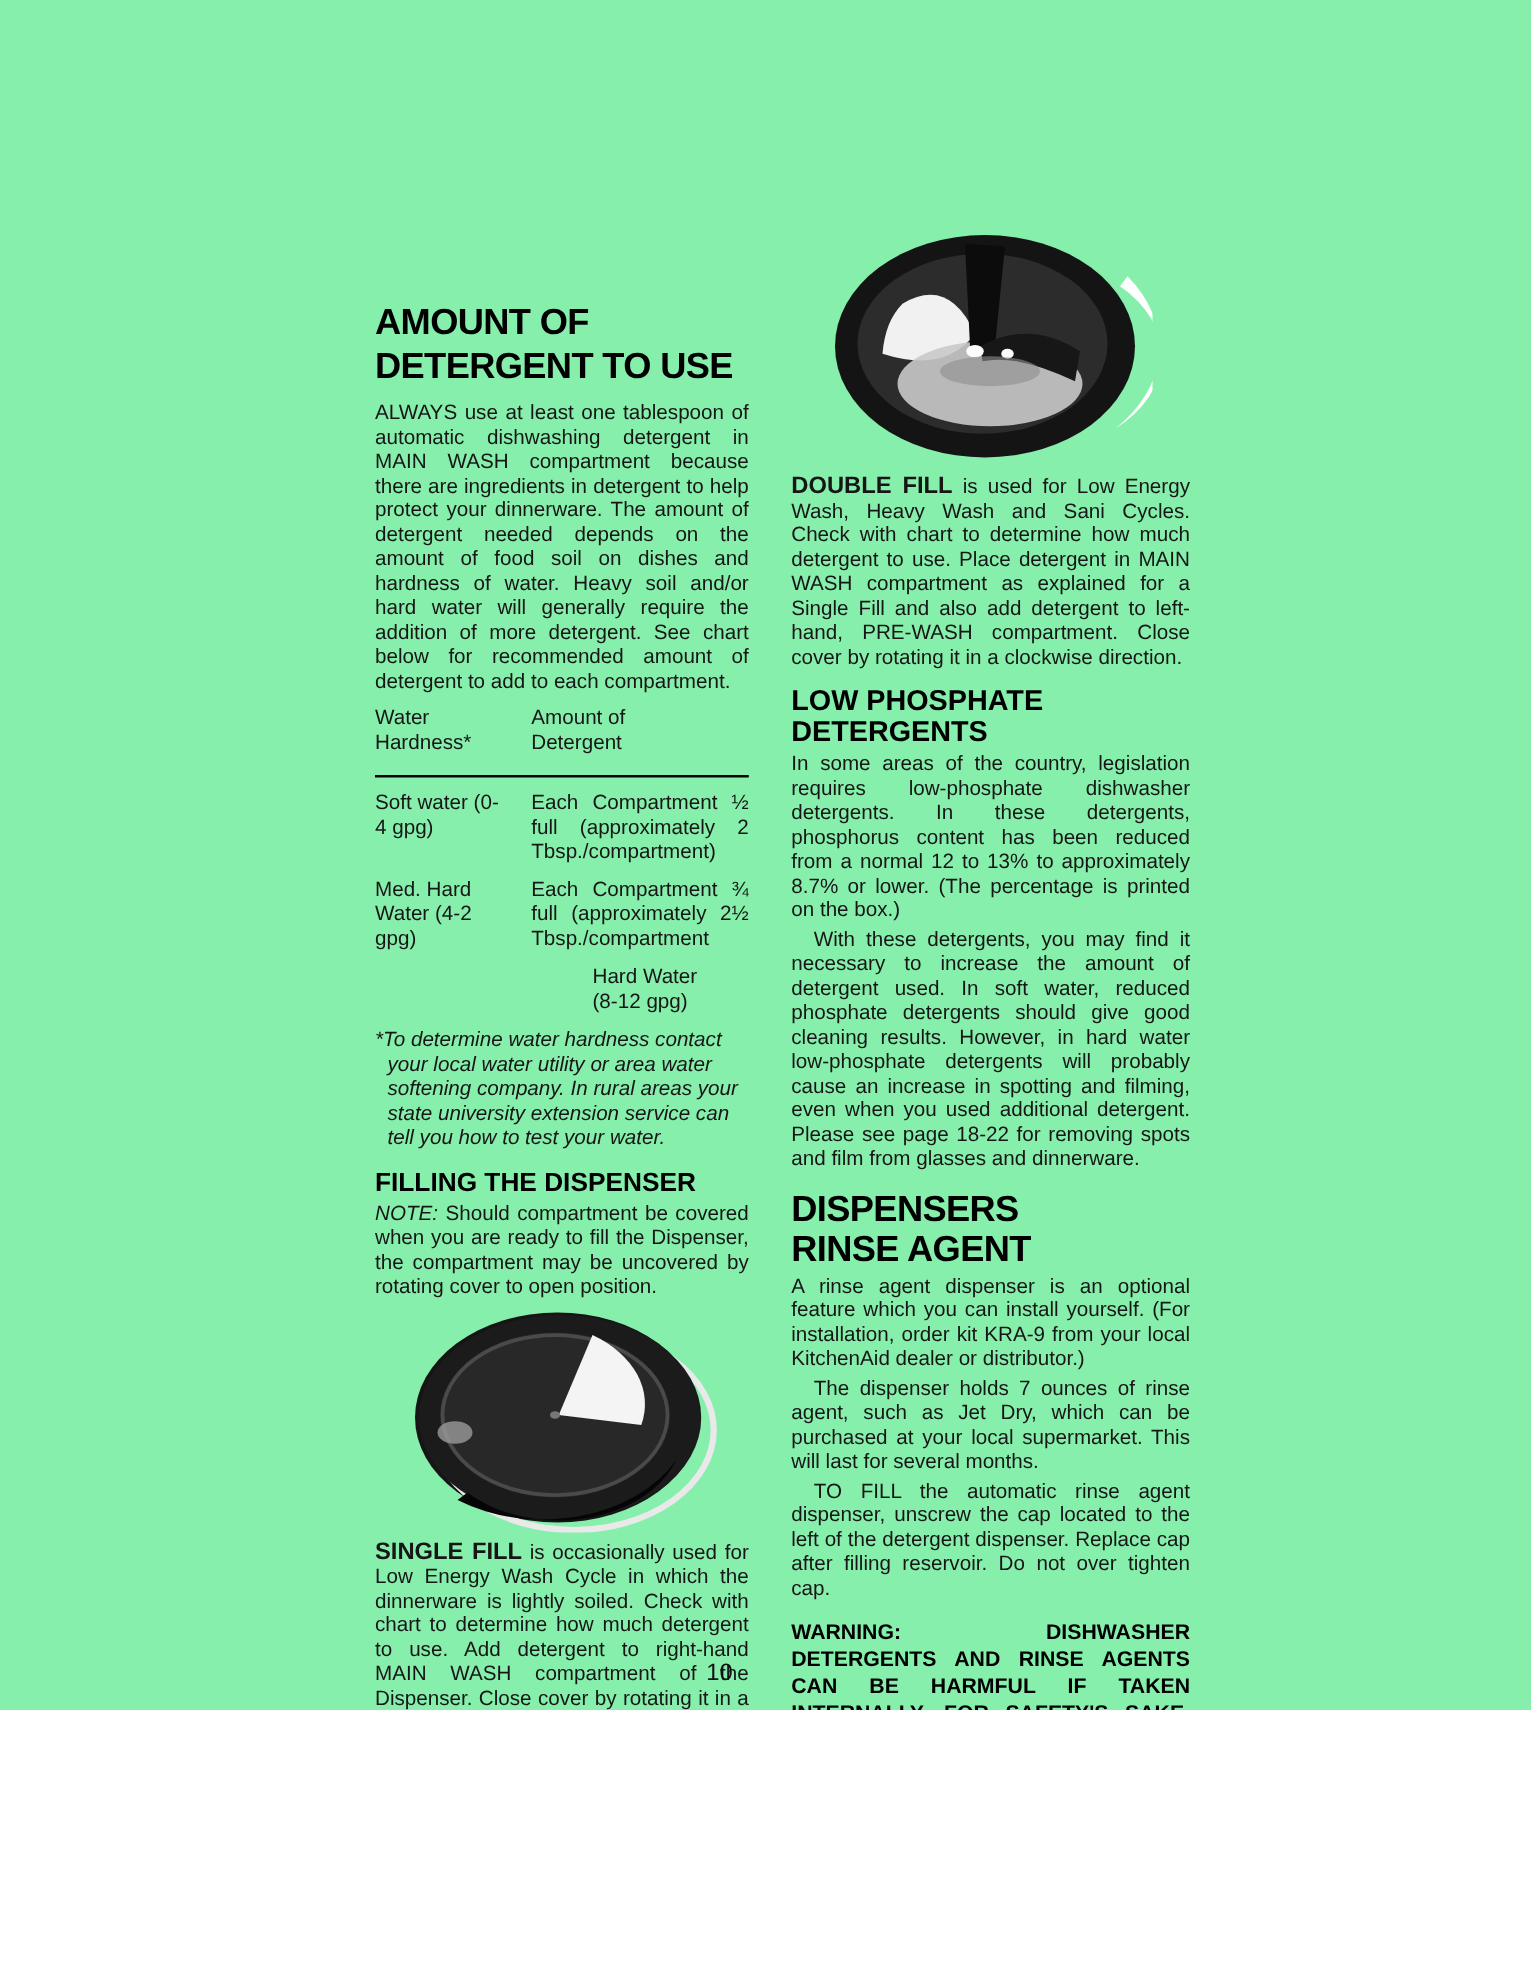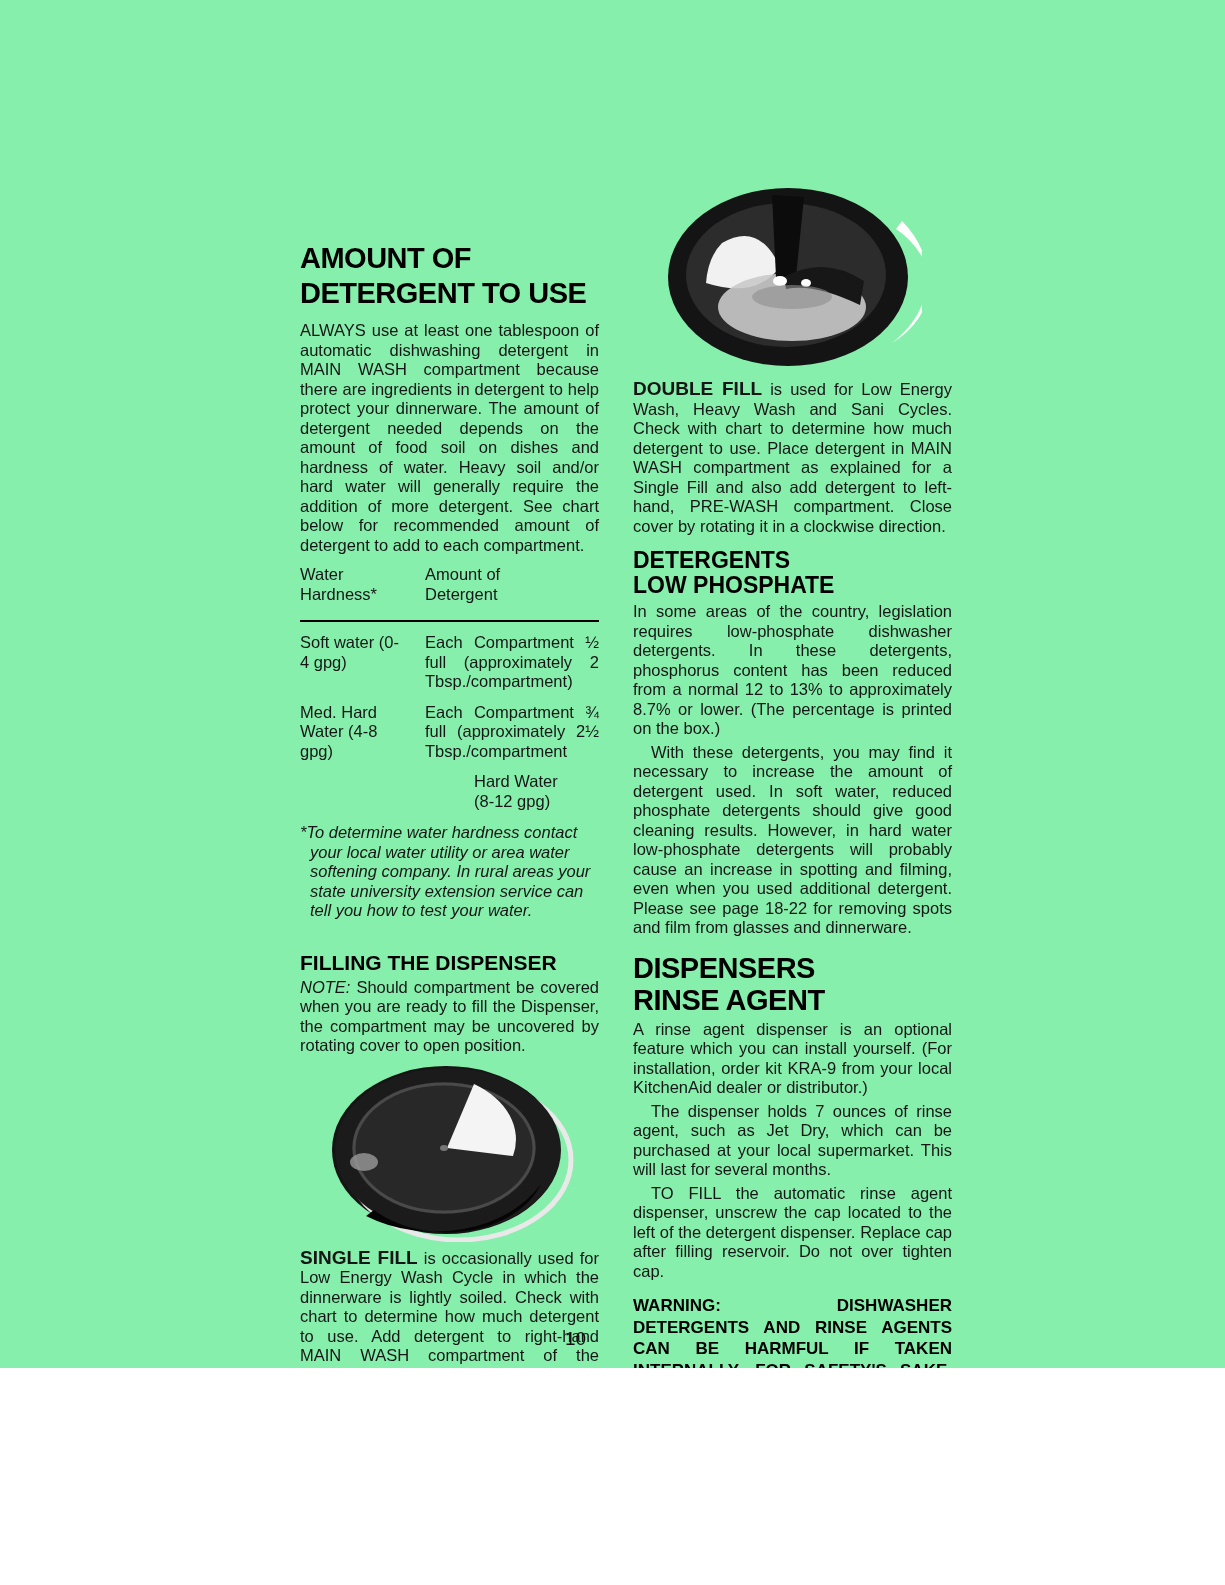--- a/index.html
+++ b/index.html
@@ -9,21 +9,21 @@
   }
   .col{position:absolute;}
   .col-left{left:300px;top:241px;width:299px;}
   .col-right{left:610px;top:185px;width:319px;margin-left:23px;}
   .block{display:block;}
   h1.title{
     margin:0 0 10px 0;font-size:29px;line-height:35px;font-weight:700;color:#000;
     letter-spacing:-0.5px;
   }
   h2.sub{
-    margin:30px 0 3px 0;font-size:21px;line-height:24px;font-weight:700;color:#000;
+    margin:14px 0 3px 0;font-size:21px;line-height:24px;font-weight:700;color:#000;
   }
   h2.sub2{
     margin:12px 0 4px 0;font-size:23px;line-height:25px;font-weight:700;color:#000;
   }
   h1.big2{
     margin:14px 0 4px 0;font-size:29px;line-height:32px;font-weight:700;color:#000;
     letter-spacing:-0.5px;
   }
   p.body{
     margin:0 0 4px 0;font-size:16.5px;line-height:19.5px;text-align:justify;
@@ -82,21 +82,21 @@
         <div class="tc2">
           <span class="block">Amount of</span>
           <span class="block">Detergent</span>
         </div>
       </div>
       <div class="trow">
         <div class="tc1">Soft water (0-4 gpg)</div>
         <div class="tc2">Each Compartment ½ full (approximately 2 Tbsp./compartment)</div>
       </div>
       <div class="trow">
-        <div class="tc1">Med. Hard Water (4-8 gpg)</div>
+        <div class="tc1">Med. Hard Water (4-2 gpg)</div>
         <div class="tc2">Each Compartment ¾ full (approximately 2½ Tbsp./compartment</div>
       </div>
       <div class="trow">
         <div class="tc1">Hard Water (8-12 gpg)</div>
       </div>
     </div>
 
     <p class="footnote">*To determine water hardness contact your local water utility or area water softening company. In rural areas your state university extension service can tell you how to test your water.</p>
 
     <h2 class="sub">FILLING THE DISPENSER</h2>
@@ -132,22 +132,22 @@
         <path d="M120,92 Q160,70 200,96 L196,120 Q150,98 122,104 Z" fill="#171717"></path>
         <ellipse cx="116" cy="96" rx="7" ry="5" fill="#fdfdfd"></ellipse>
         <ellipse cx="142" cy="98" rx="5" ry="4" fill="#fdfdfd"></ellipse>
         <ellipse cx="128" cy="112" rx="40" ry="12" fill="#8e8e8e" opacity="0.6"></ellipse>
       </svg>
     </div>
 
     <p class="body"><span class="leadbold">DOUBLE FILL</span><span> is used for Low Energy Wash, Heavy Wash and Sani Cycles. Check with chart to determine how much detergent to use. Place detergent in MAIN WASH compartment as explained for a Single Fill and also add detergent to left-hand, PRE-WASH compartment. Close cover by rotating it in a clockwise direction.</span></p>
 
     <h2 class="sub2">
+      <span class="block">LOW PHOSPHATE</span>
       <span class="block">DETERGENTS</span>
-      <span class="block">LOW PHOSPHATE</span>
     </h2>
     <p class="body">In some areas of the country, legislation requires low-phosphate dishwasher detergents. In these detergents, phosphorus content has been reduced from a normal 12 to 13% to approximately 8.7% or lower. (The percentage is printed on the box.)</p>
     <p class="body indent">With these detergents, you may find it necessary to increase the amount of detergent used. In soft water, reduced phosphate detergents should give good cleaning results. However, in hard water low-phosphate detergents will probably cause an increase in spotting and filming, even when you used additional detergent. Please see page 18-22 for removing spots and film from glasses and dinnerware.</p>
 
     <h1 class="big2">
       <span class="block">DISPENSERS</span>
       <span class="block">RINSE AGENT</span>
     </h1>
     <p class="body">A rinse agent dispenser is an optional feature which you can install yourself. (For installation, order kit KRA-9 from your local KitchenAid dealer or distributor.)</p>
     <p class="body indent">The dispenser holds 7 ounces of rinse agent, such as Jet Dry, which can be purchased at your local supermarket. This will last for several months.</p>

